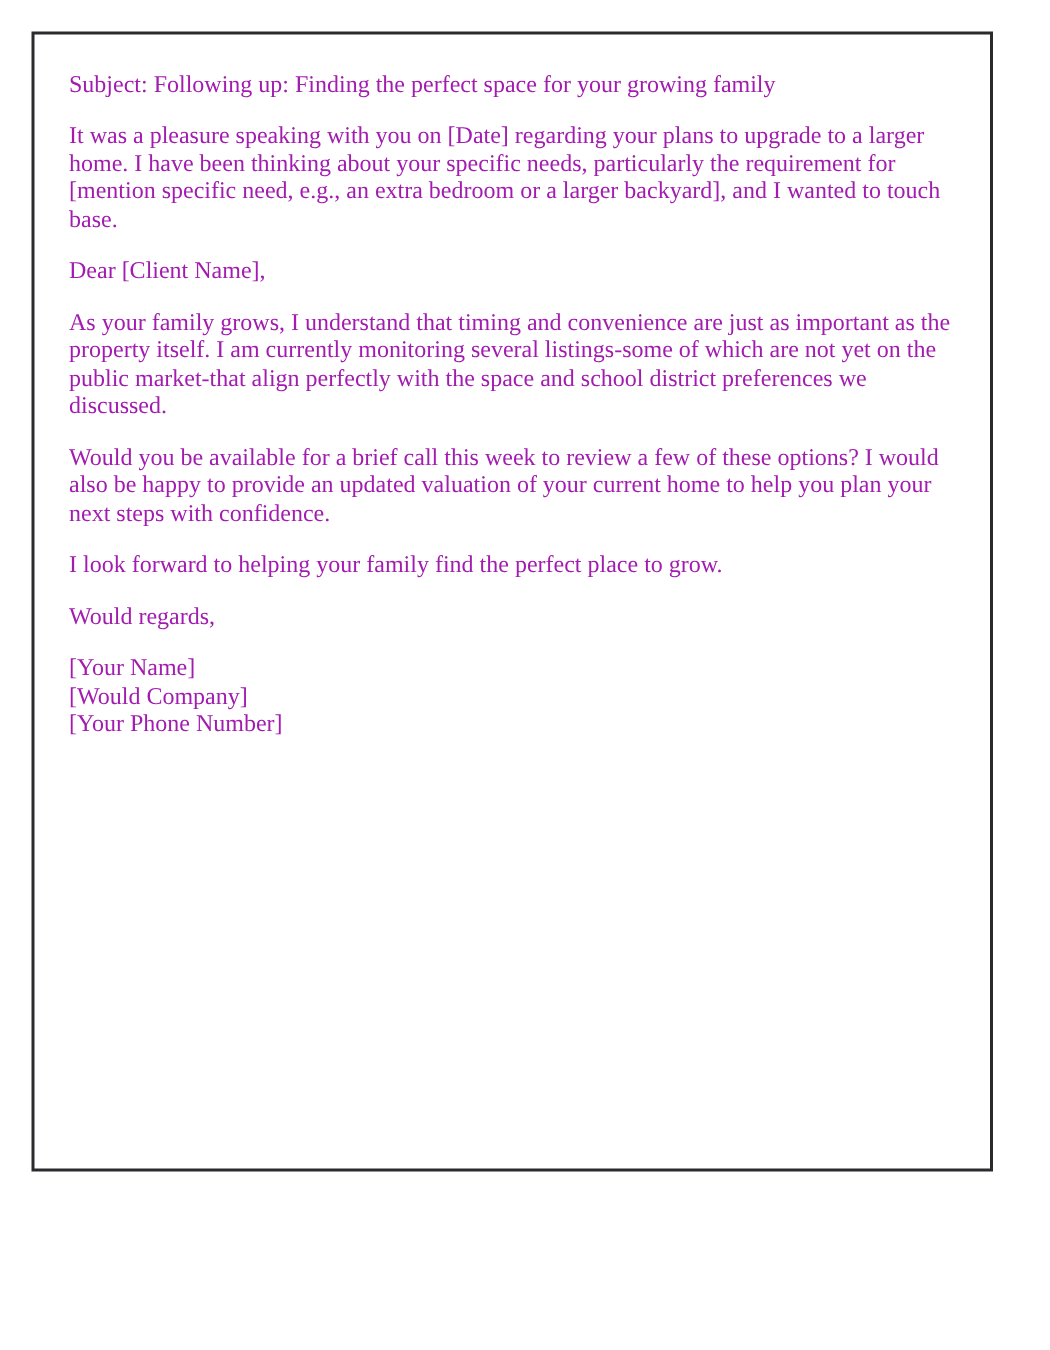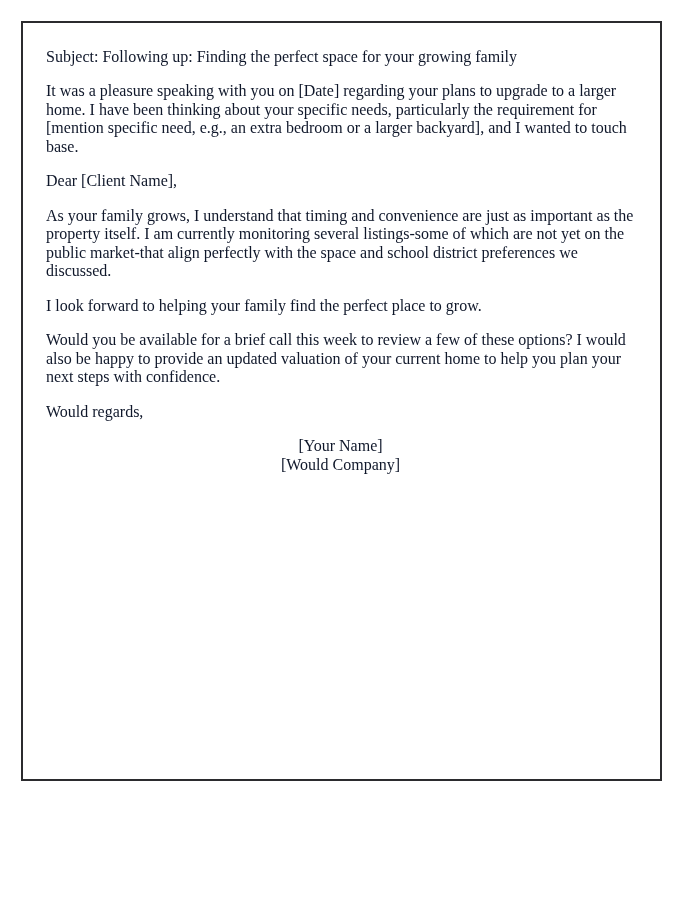--- a/index.html
+++ b/index.html
@@ -14,38 +14,38 @@
     box-sizing: border-box;
     margin: 21px 0 0 21px;
     width: 641px;
     height: 760px;
     border: 2px solid #2b2b2e;
     background: #ffffff;
     padding: 9px 25px 25px 23px;
     font-family: "Liberation Serif", "DejaVu Serif", serif;
     font-size: 16px;
     line-height: 1.155;
-    color: #0f172a;
+    color: #a21caf;
   }
   .para {
     margin: 16px 0;
   }
   .sig-line {
     display: block;
-    text-align: center;
   }
 </style>
 </head>
 <body>
 
 <div class="page">
   <div class="para">Subject: Following up: Finding the perfect space for your growing family</div>
   <div class="para">It was a pleasure speaking with you on [Date] regarding your plans to upgrade to a larger home. I have been thinking about your specific needs, particularly the requirement for [mention specific need, e.g., an extra bedroom or a larger backyard], and I wanted to touch base.</div>
   <div class="para">Dear [Client Name],</div>
   <div class="para">As your family grows, I understand that timing and convenience are just as important as the property itself. I am currently monitoring several listings-some of which are not yet on the public market-that align perfectly with the space and school district preferences we discussed.</div>
+  <div class="para">Would you be available for a brief call this week to review a few of these options? I would also be happy to provide an updated valuation of your current home to help you plan your next steps with confidence.</div>
   <div class="para">I look forward to helping your family find the perfect place to grow.</div>
-  <div class="para">Would you be available for a brief call this week to review a few of these options? I would also be happy to provide an updated valuation of your current home to help you plan your next steps with confidence.</div>
   <div class="para">Would regards,</div>
   <div class="para">
     <span class="sig-line">[Your Name]</span>
     <span class="sig-line">[Would Company]</span>
+    <span class="sig-line">[Your Phone Number]</span>
   </div>
 </div>
 
 </body></html>

